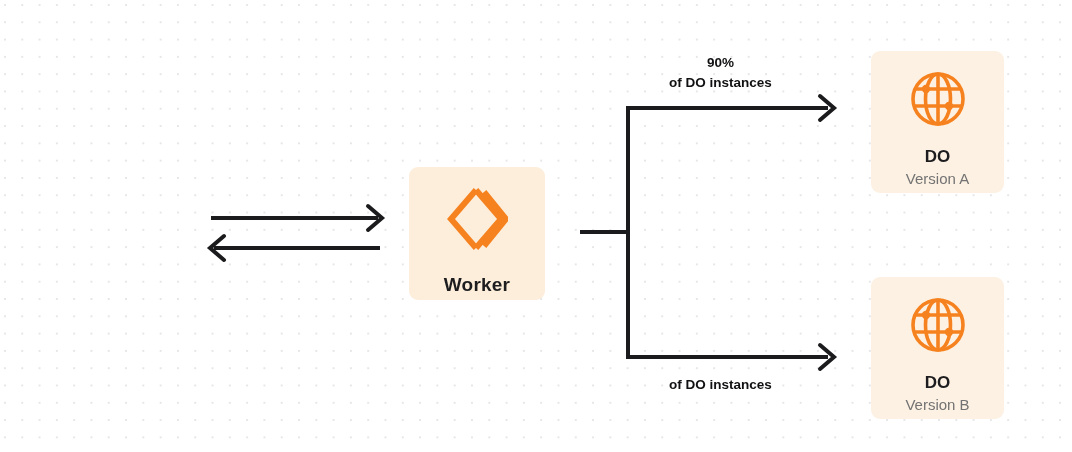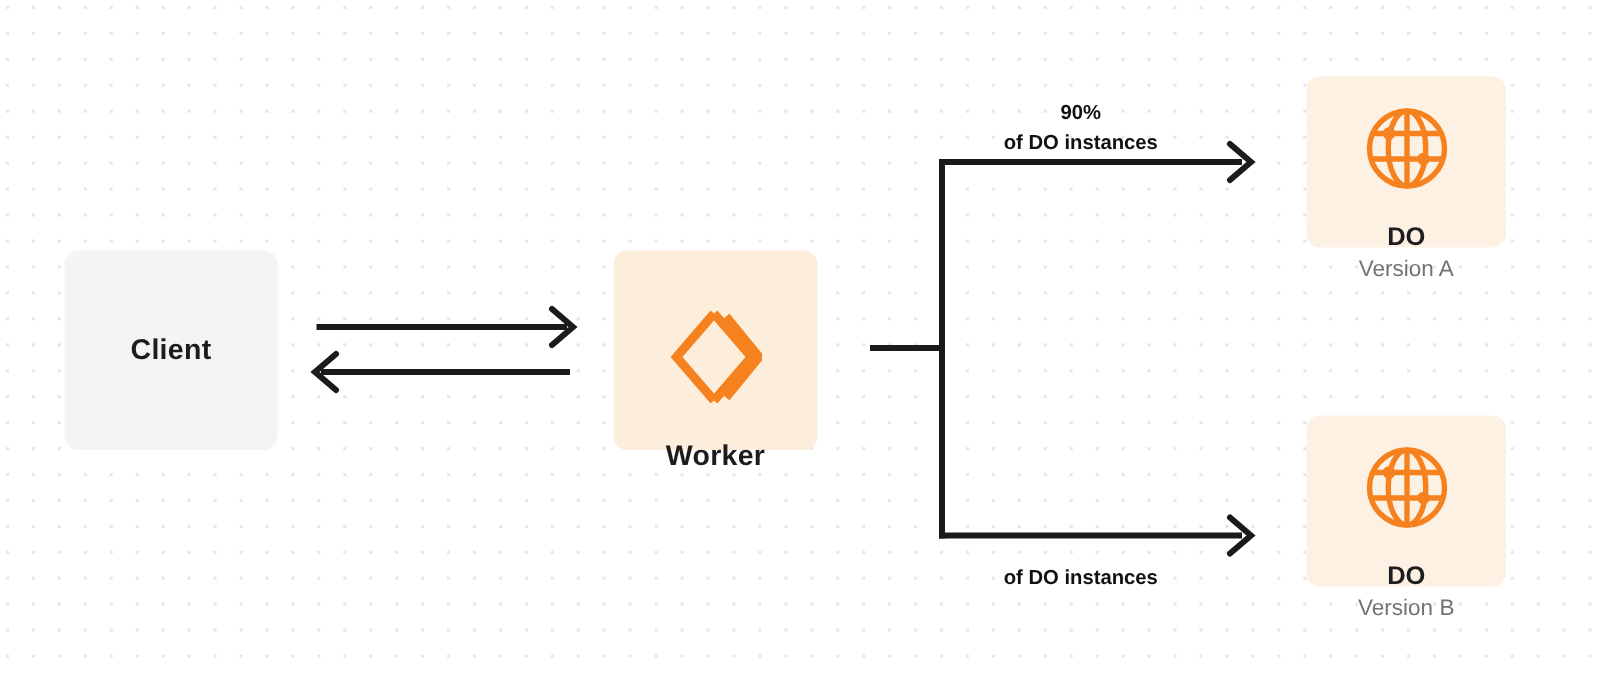--- a/index.html
+++ b/index.html
@@ -52,34 +52,34 @@
   }
 
   
   #worker-node {
     left: 409px;
     top: 167px;
     width: 136px;
     height: 133px;
     background: #fdeedc;
     justify-content: flex-start;
-    padding-top: 38px;
+    padding-top: 19px;
   }
   .worker-label {
     font-size: 19px;
     font-weight: bold;
     color: #1d1d1f;
     margin-top: 18px;
     letter-spacing: 0.2px;
   }
 
   
   .do-node {
     width: 133px;
-    height: 114px;
+    height: 142px;
     background: #fdf1e3;
     justify-content: flex-start;
     padding-top: 18px;
   }
   #do-a-node { left: 871px; top: 51px; }
   #do-b-node { left: 871px; top: 277px; }
 
   .do-title {
     font-size: 17px;
     font-weight: bold;
@@ -106,21 +106,21 @@
   
   .edge-label {
     position: absolute;
     text-align: center;
     font-size: 13.5px;
     font-weight: bold;
     color: #111113;
     line-height: 1.45;
     white-space: nowrap;
   }
-  #label-top    { left: 628px; top: 65px;  width: 185px; }
+  #label-top    { left: 628px; top: 53px;  width: 185px; }
   #label-bottom { left: 628px; top: 375px; width: 185px; }
 </style>
 </head>
 <body>
 
 <div id="canvas">
 
   <svg id="connectors" viewBox="0 0 1072 452" xmlns="http://www.w3.org/2000/svg">
 
     <g>
@@ -142,23 +142,20 @@
       <line x1="626" y1="108" x2="828" y2="108" stroke="#1b1b1d" stroke-width="4" stroke-linecap="butt"></line>
       <polyline points="820,96 834,108 820,120" fill="none" stroke="#1b1b1d" stroke-width="4" stroke-linecap="round" stroke-linejoin="miter"></polyline>
     </g>
 
     <g>
       <line x1="626" y1="357" x2="828" y2="357" stroke="#1b1b1d" stroke-width="4" stroke-linecap="butt"></line>
       <polyline points="820,345 834,357 820,369" fill="none" stroke="#1b1b1d" stroke-width="4" stroke-linecap="round" stroke-linejoin="miter"></polyline>
     </g>
   </svg>
 
-  <div class="node" id="client-node">
-    <span class="client-label">Client</span>
-  </div>
 
   <div class="node" id="worker-node">
     <span class="worker-icon">
       <svg width="62" height="66" viewBox="0 0 62 66" xmlns="http://www.w3.org/2000/svg">
 
         <path d="M30 4 L5 33 L30 62" fill="none" stroke="#f6821f" stroke-width="6" stroke-linecap="butt" stroke-linejoin="miter"></path>
 
         <path d="M30 4 L55 33 L30 62" fill="none" stroke="#f6821f" stroke-width="6" stroke-linecap="butt" stroke-linejoin="miter"></path>
 
         <path d="M38 6 L60 33 L38 60" fill="none" stroke="#f6821f" stroke-width="6" stroke-linecap="butt" stroke-linejoin="miter"></path>

